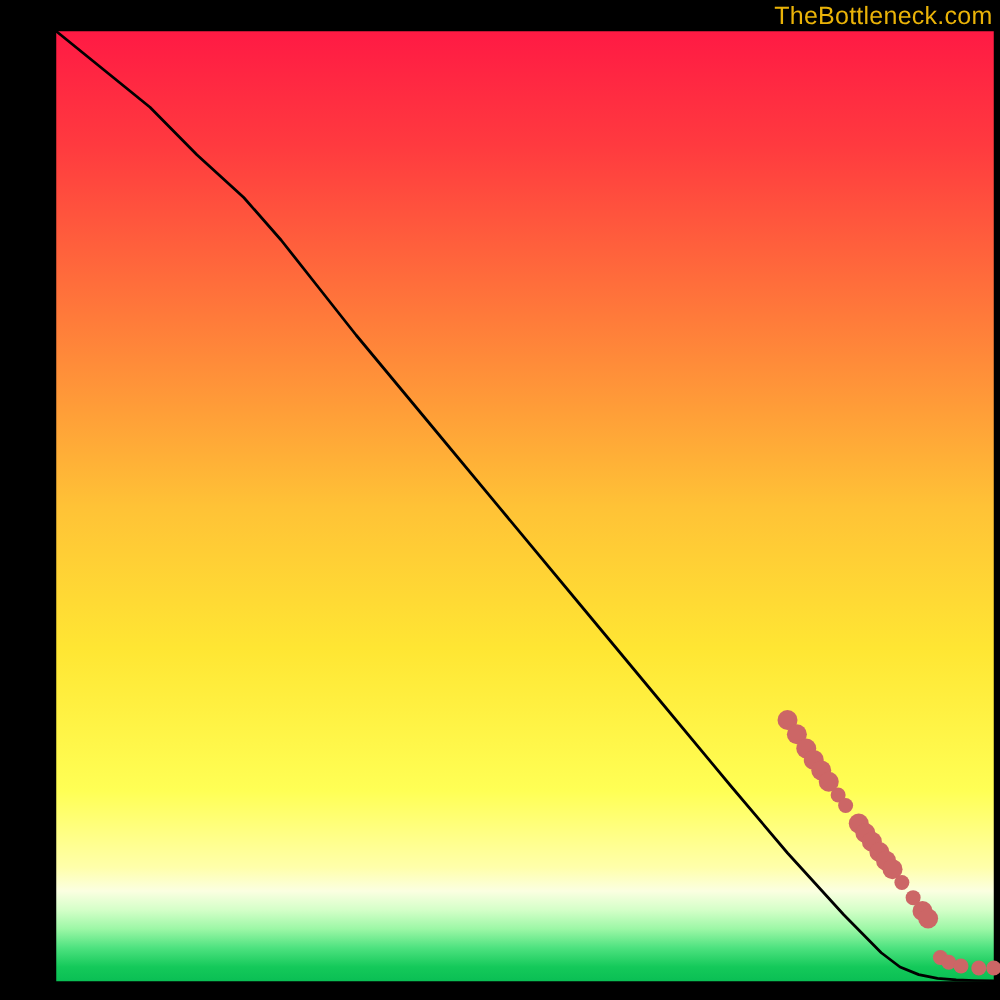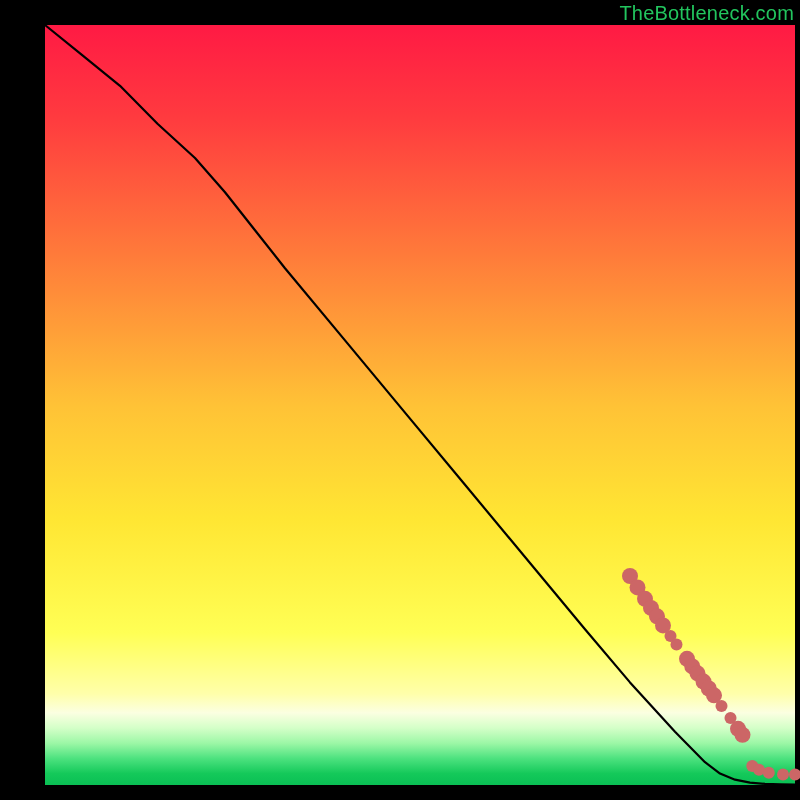--- a/index.html
+++ b/index.html
@@ -14,21 +14,21 @@
   .frame {
     position: relative;
     width: 800px;
     height: 800px;
     background: #000;
   }
   .attribution {
     position: absolute;
     top: 2px;
     right: 6px;
-    color: #22c55e;
+    color: #eab308;
     font-size: 20px;
     font-weight: 400;
     letter-spacing: 0.2px;
   }
   svg {
     position: absolute;
     top: 0;
     left: 0;
   }
 </style>

